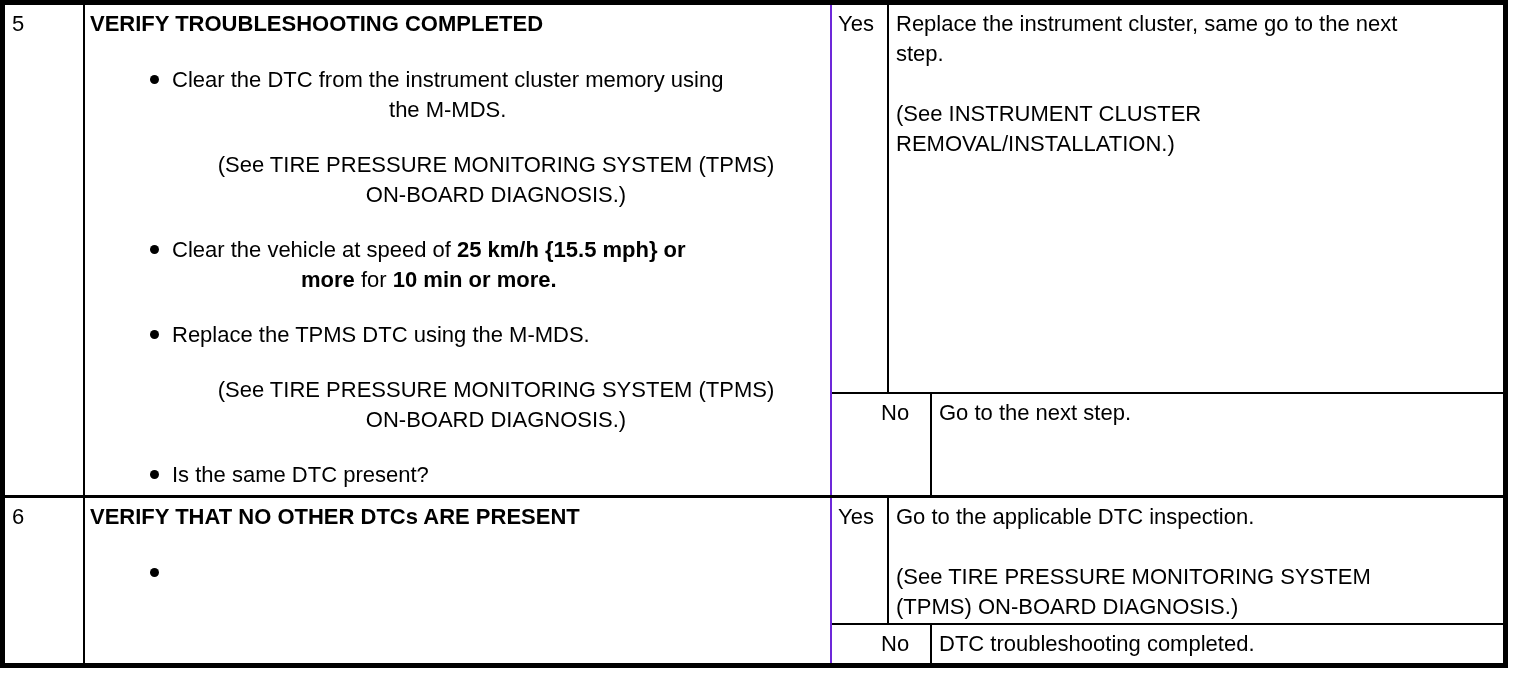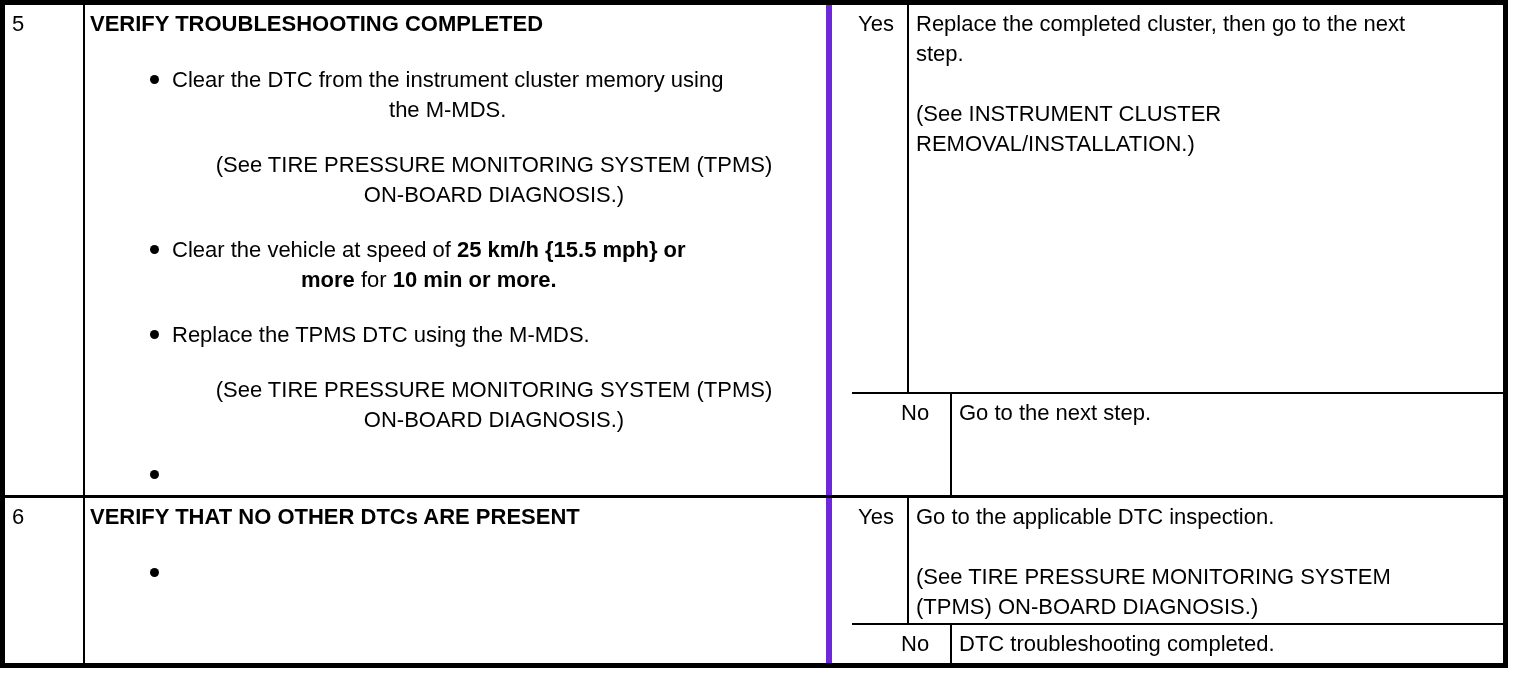--- a/index.html
+++ b/index.html
@@ -27,24 +27,24 @@
   .trow.row5 { height: 493px; border-bottom: 3px solid #000000; }
   .trow.row6 { flex: 1; }
   .cell { font-size: 22px; line-height: 30px; }
   .step {
     width: 80px;
     border-right: 2px solid #000000;
     padding: 4px 4px 0 7px;
   }
   .action {
     width: 747px;
-    border-right: 6px solid #6d28d9;
+    border-right: 2px solid #6d28d9;
     padding: 4px 10px 0 5px;
   }
-  .rescol { flex: 1; display: flex; flex-direction: column; min-width: 0; padding-left: 20px; }
+  .rescol { flex: 1; display: flex; flex-direction: column; min-width: 0; }
   .subrow { display: flex; width: 100%; }
   .row5 .subrow-yes { height: 389px; border-bottom: 2px solid #000000; }
   .row6 .subrow-yes { height: 127px; border-bottom: 2px solid #000000; }
   .subrow-no { flex: 1; margin-left: 43px; }
   .yn {
     width: 57px;
     border-right: 2px solid #000000;
     padding: 4px 2px 0 6px;
   }
   .res {
@@ -89,26 +89,27 @@
 more</span><span> for </span><span class="b">10 min or more.</span></span>
         </div>
         <div class="item bullet">
           <span class="dot"></span>
           <span class="btext">Replace the TPMS DTC using the M-MDS.</span>
         </div>
         <div class="item note">(See TIRE PRESSURE MONITORING SYSTEM (TPMS)
 ON-BOARD DIAGNOSIS.)</div>
         <div class="item bullet">
           <span class="dot"></span>
+          <span class="btext">Is the same DTC present?</span>
         </div>
       </div>
       <div class="rescol">
         <div class="subrow subrow-yes">
           <div class="cell yn">Yes</div>
-          <div class="cell res">Replace the completed cluster, then go to the next
+          <div class="cell res">Replace the instrument cluster, same go to the next
 step.
 
 (See INSTRUMENT CLUSTER
 REMOVAL/INSTALLATION.)</div>
         </div>
         <div class="subrow subrow-no">
           <div class="cell yn">No</div>
           <div class="cell res">Go to the next step.</div>
         </div>
       </div>

